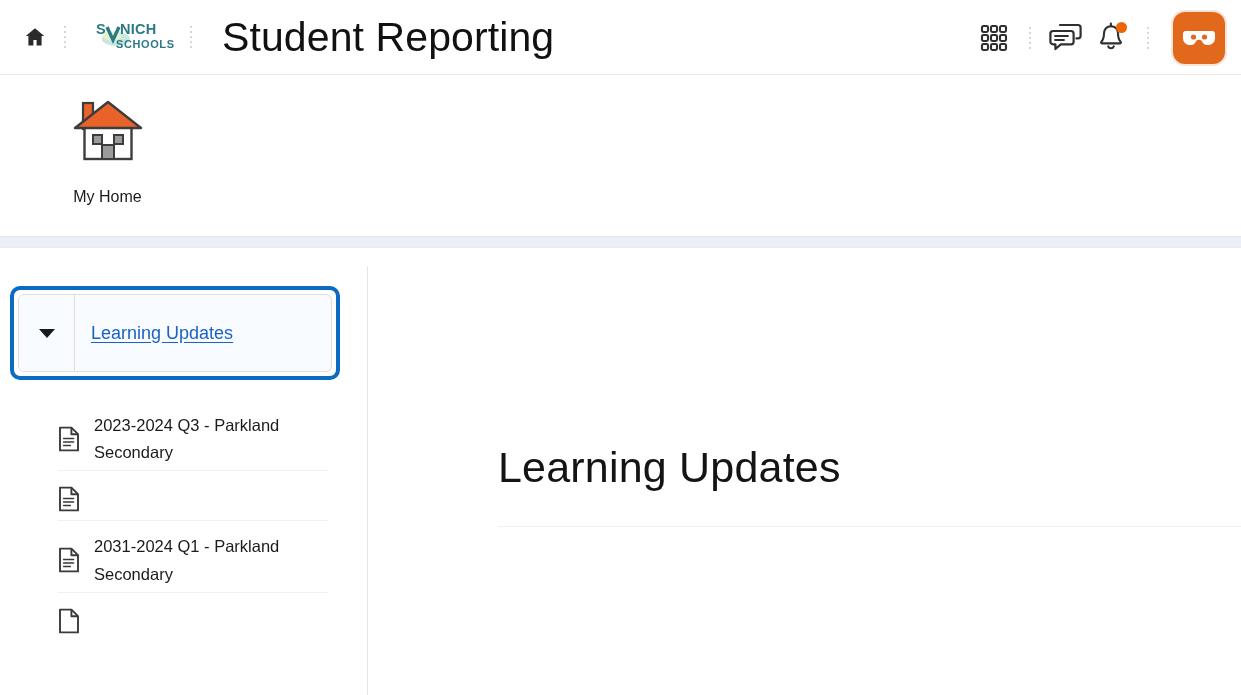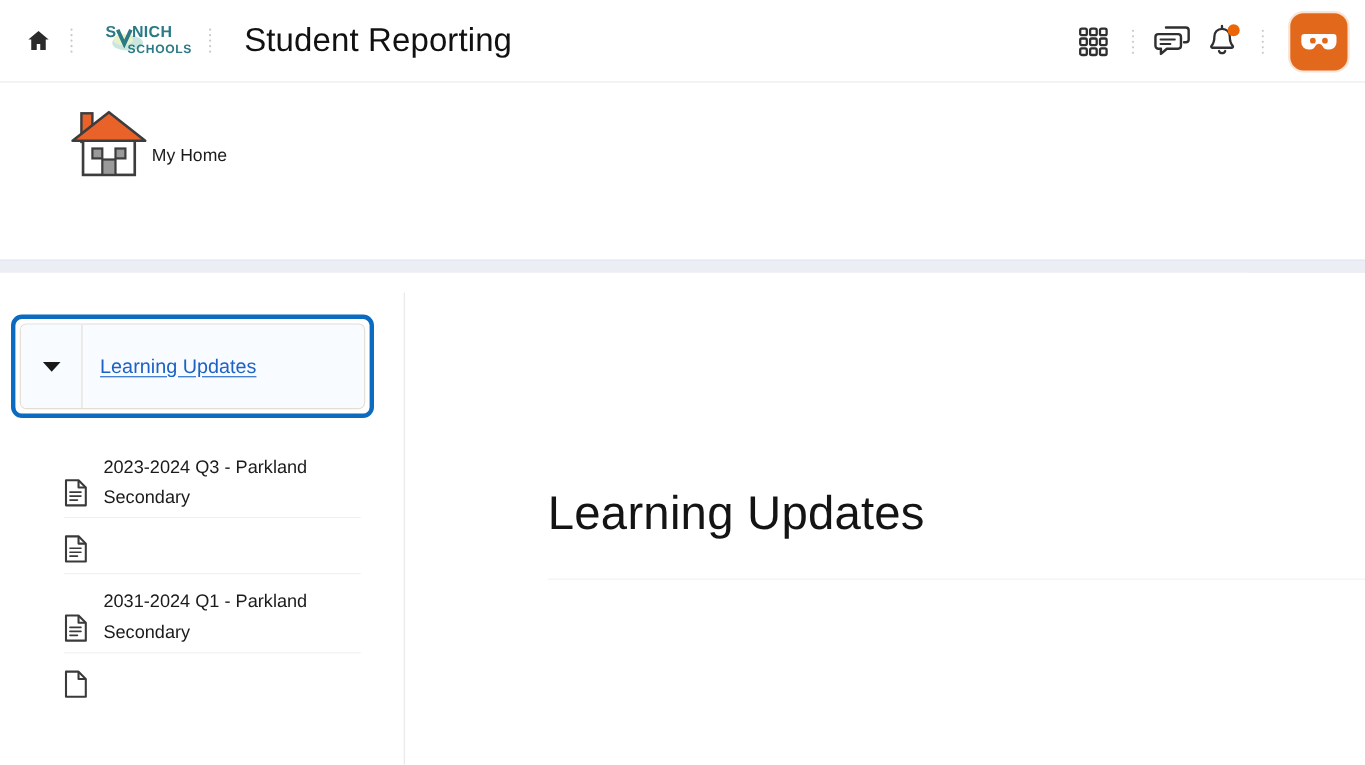--- a/index.html
+++ b/index.html
@@ -65,21 +65,21 @@
     width: 92px;
     height: 44px;
     display: flex;
     align-items: center;
     justify-content: center;
     margin: 0 4px;
     position: relative;
   }
 
   .app-title {
-    font-size: 30px;
+    font-size: 41px;
     font-weight: 400;
     color: #111111;
     letter-spacing: 0.1px;
     margin-left: 18px;
     white-space: nowrap;
   }
 
   .topbar-right {
     position: absolute;
     right: 16px;
@@ -124,20 +124,21 @@
     height: 160px;
     background: #ffffff;
   }
 
   .home-tile {
     position: absolute;
     left: 60px;
     top: 18px;
     width: 95px;
     display: flex;
+    flex-direction: column;
     align-items: center;
     cursor: pointer;
   }
 
   .home-tile-label {
     margin-top: 14px;
     font-size: 16px;
     color: #1b1b1b;
     font-weight: 400;
     white-space: nowrap;
@@ -234,21 +235,21 @@
   
   .updates {
     position: absolute;
     left: 58px;
     top: 152px;
     width: 270px;
   }
 
   .update-item {
     display: flex;
-    align-items: flex-end;
+    align-items: center;
     gap: 14px;
     padding: 12px 0 4px 0;
     border-bottom: 1px solid #f0f0f2;
     cursor: pointer;
   }
   .update-item:last-child { border-bottom: none; }
 
   .update-text {
     font-size: 16.5px;
     line-height: 1.65;

